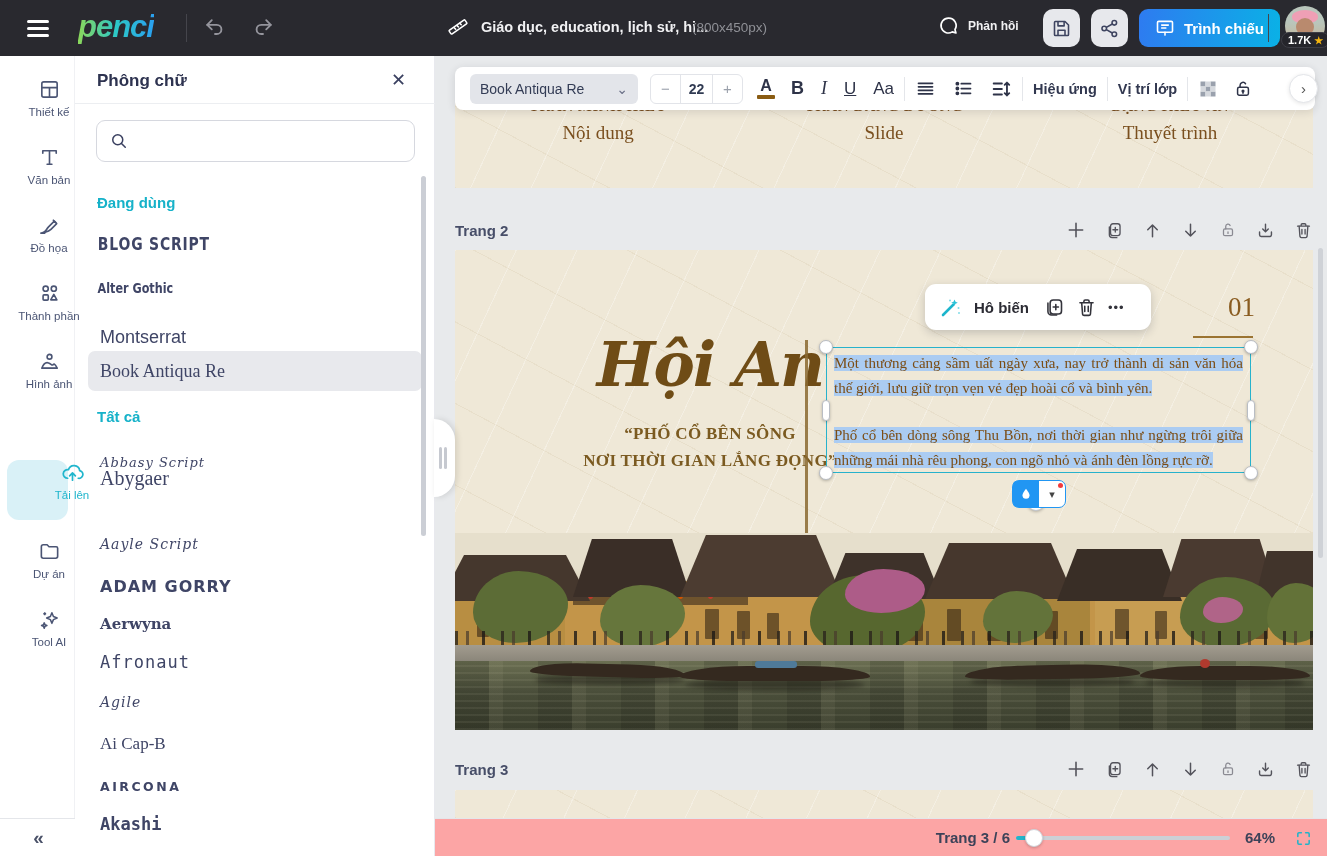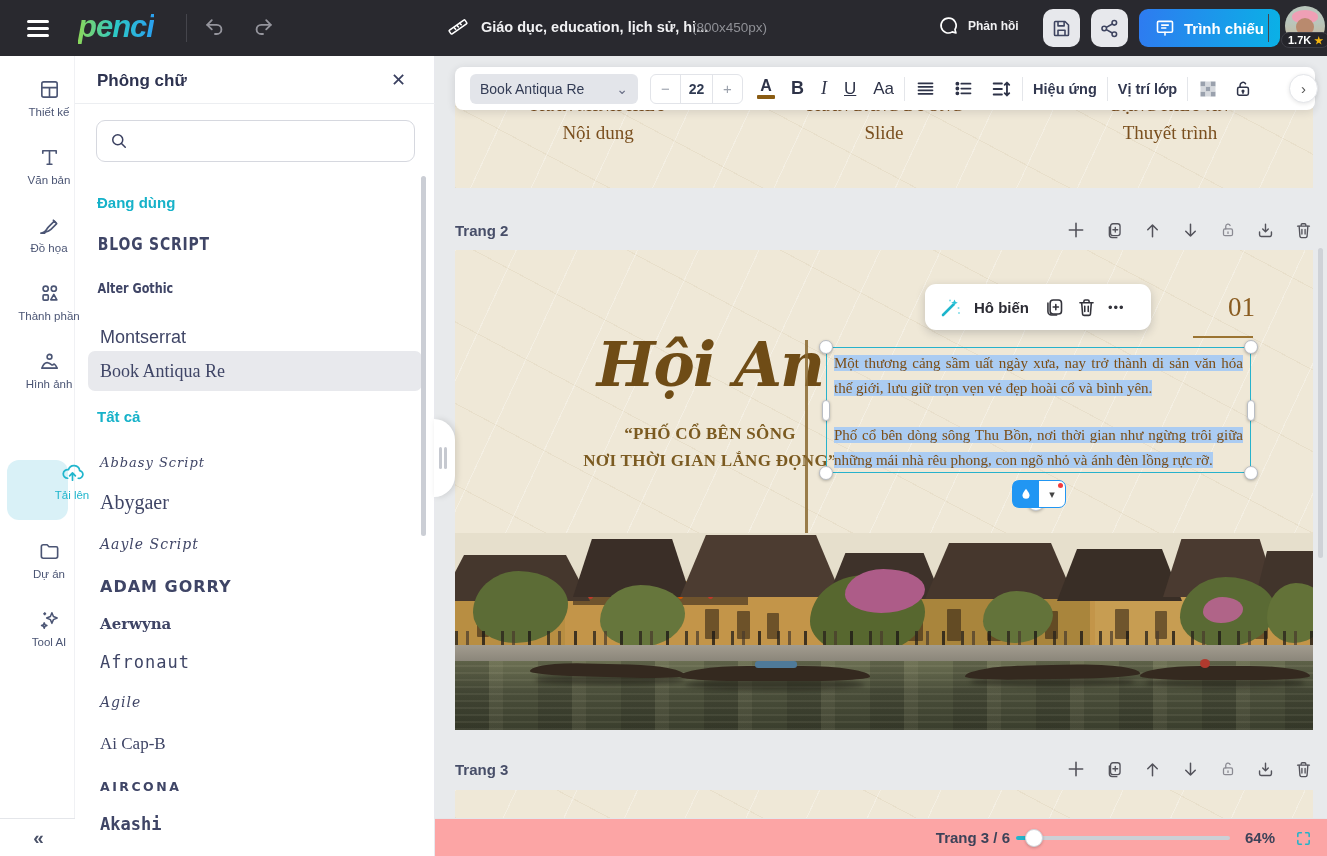--- a/index.html
+++ b/index.html
@@ -343,21 +343,21 @@
   </div>
 
   <div class="fp-section" style="top:138px;">Đang dùng</div>
   <div class="fontrow f-blogscript" style="top:168px;">Blog Script</div>
   <div class="fontrow f-altergothic" style="top:212px;">Alter Gothic</div>
   <div class="fontrow f-montserrat" style="top:261px;">Montserrat</div>
   <div class="fontrow f-bookantiqua sel" style="top:295px;">Book Antiqua Re</div>
 
   <div class="fp-section" style="top:352px;">Tất cả</div>
   <div class="fontrow f-script" style="top:386px;font-size:13px;">Abbasy Script</div>
-  <div class="fontrow f-abygaer" style="top:426px;">Abygaer</div>
+  <div class="fontrow f-abygaer" style="top:402px;">Abygaer</div>
   <div class="fontrow f-script" style="top:468px;">Aayle Script</div>
   <div class="fontrow f-adamgorry" style="top:510px;">Adam Gorry</div>
   <div class="fontrow f-aerwyna" style="top:548px;">Aerwyna</div>
   <div class="fontrow f-afronaut" style="top:586px;">Afronaut</div>
   <div class="fontrow f-script" style="top:626px;">Agile</div>
   <div class="fontrow f-aicapb" style="top:668px;">Ai Cap-B</div>
   <div class="fontrow f-aircona" style="top:710px;">Aircona</div>
   <div class="fontrow f-akashi" style="top:748px;">Akashi</div>
 
   <div id="fp-scrollthumb"></div>

